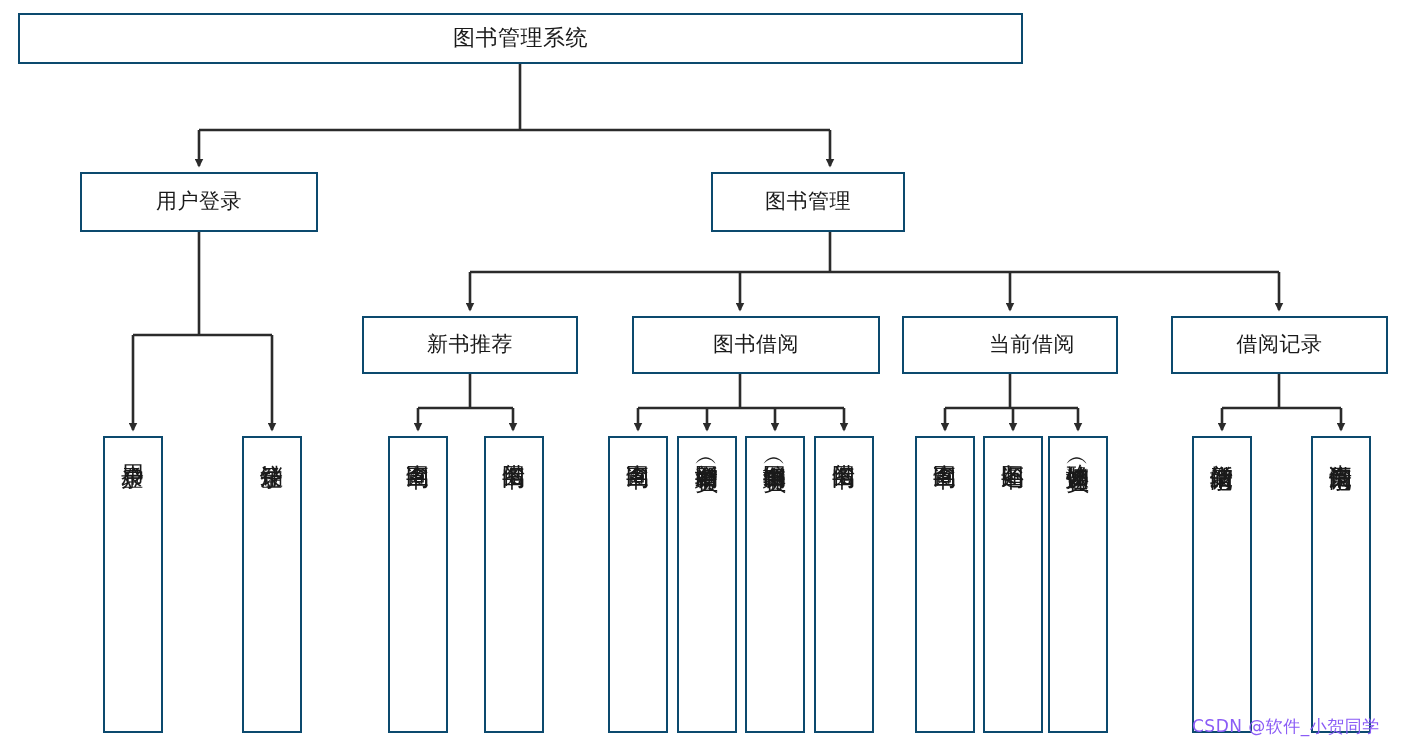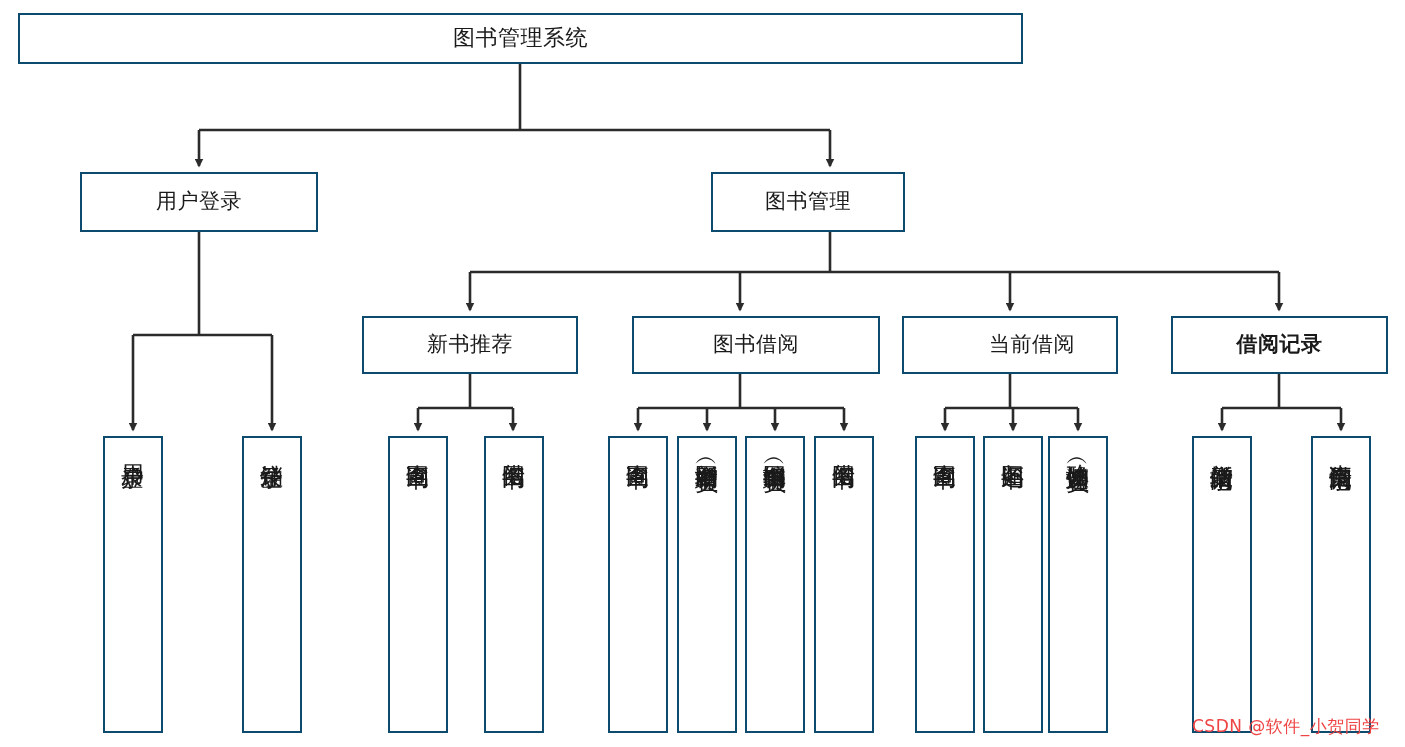--- a/index.html
+++ b/index.html
@@ -53,21 +53,21 @@
   .node.vert .label {
     writing-mode: vertical-rl;
     text-orientation: upright;
     font-size: 23px;
     line-height: 1.05;
     letter-spacing: 1px;
   }
   .node.root .label { font-size: 22px; }
   .watermark {
     position: absolute;
-    color: #ef4444;
+    color: #8b5cf6;
     font-size: 17px;
     white-space: nowrap;
     letter-spacing: 0.5px;
     font-family: "DejaVu Sans", "Liberation Sans", sans-serif;
   }
 </style>
 </head>
 <body>
 
 <div id="canvas">
@@ -141,21 +141,21 @@
   </div>
 
   <div class="node horiz" style="left:632px; top:316px; width:248px; height:58px;">
     <span class="label">图书借阅</span>
   </div>
 
   <div class="node horiz" style="left:902px; top:316px; width:216px; height:58px;padding-left:44px;">
     <span class="label">当前借阅</span>
   </div>
 
-  <div class="node horiz" style="left:1171px; top:316px; width:217px; height:58px;font-weight:bold;">
+  <div class="node horiz" style="left:1171px; top:316px; width:217px; height:58px;">
     <span class="label">借阅记录</span>
   </div>
 
   <div class="node vert" style="left:103px; top:436px; width:60px; height:297px;">
     <span class="label">用户登录</span>
   </div>
 
   <div class="node vert" style="left:242px; top:436px; width:60px; height:297px;">
     <span class="label">注销登录</span>
   </div>

